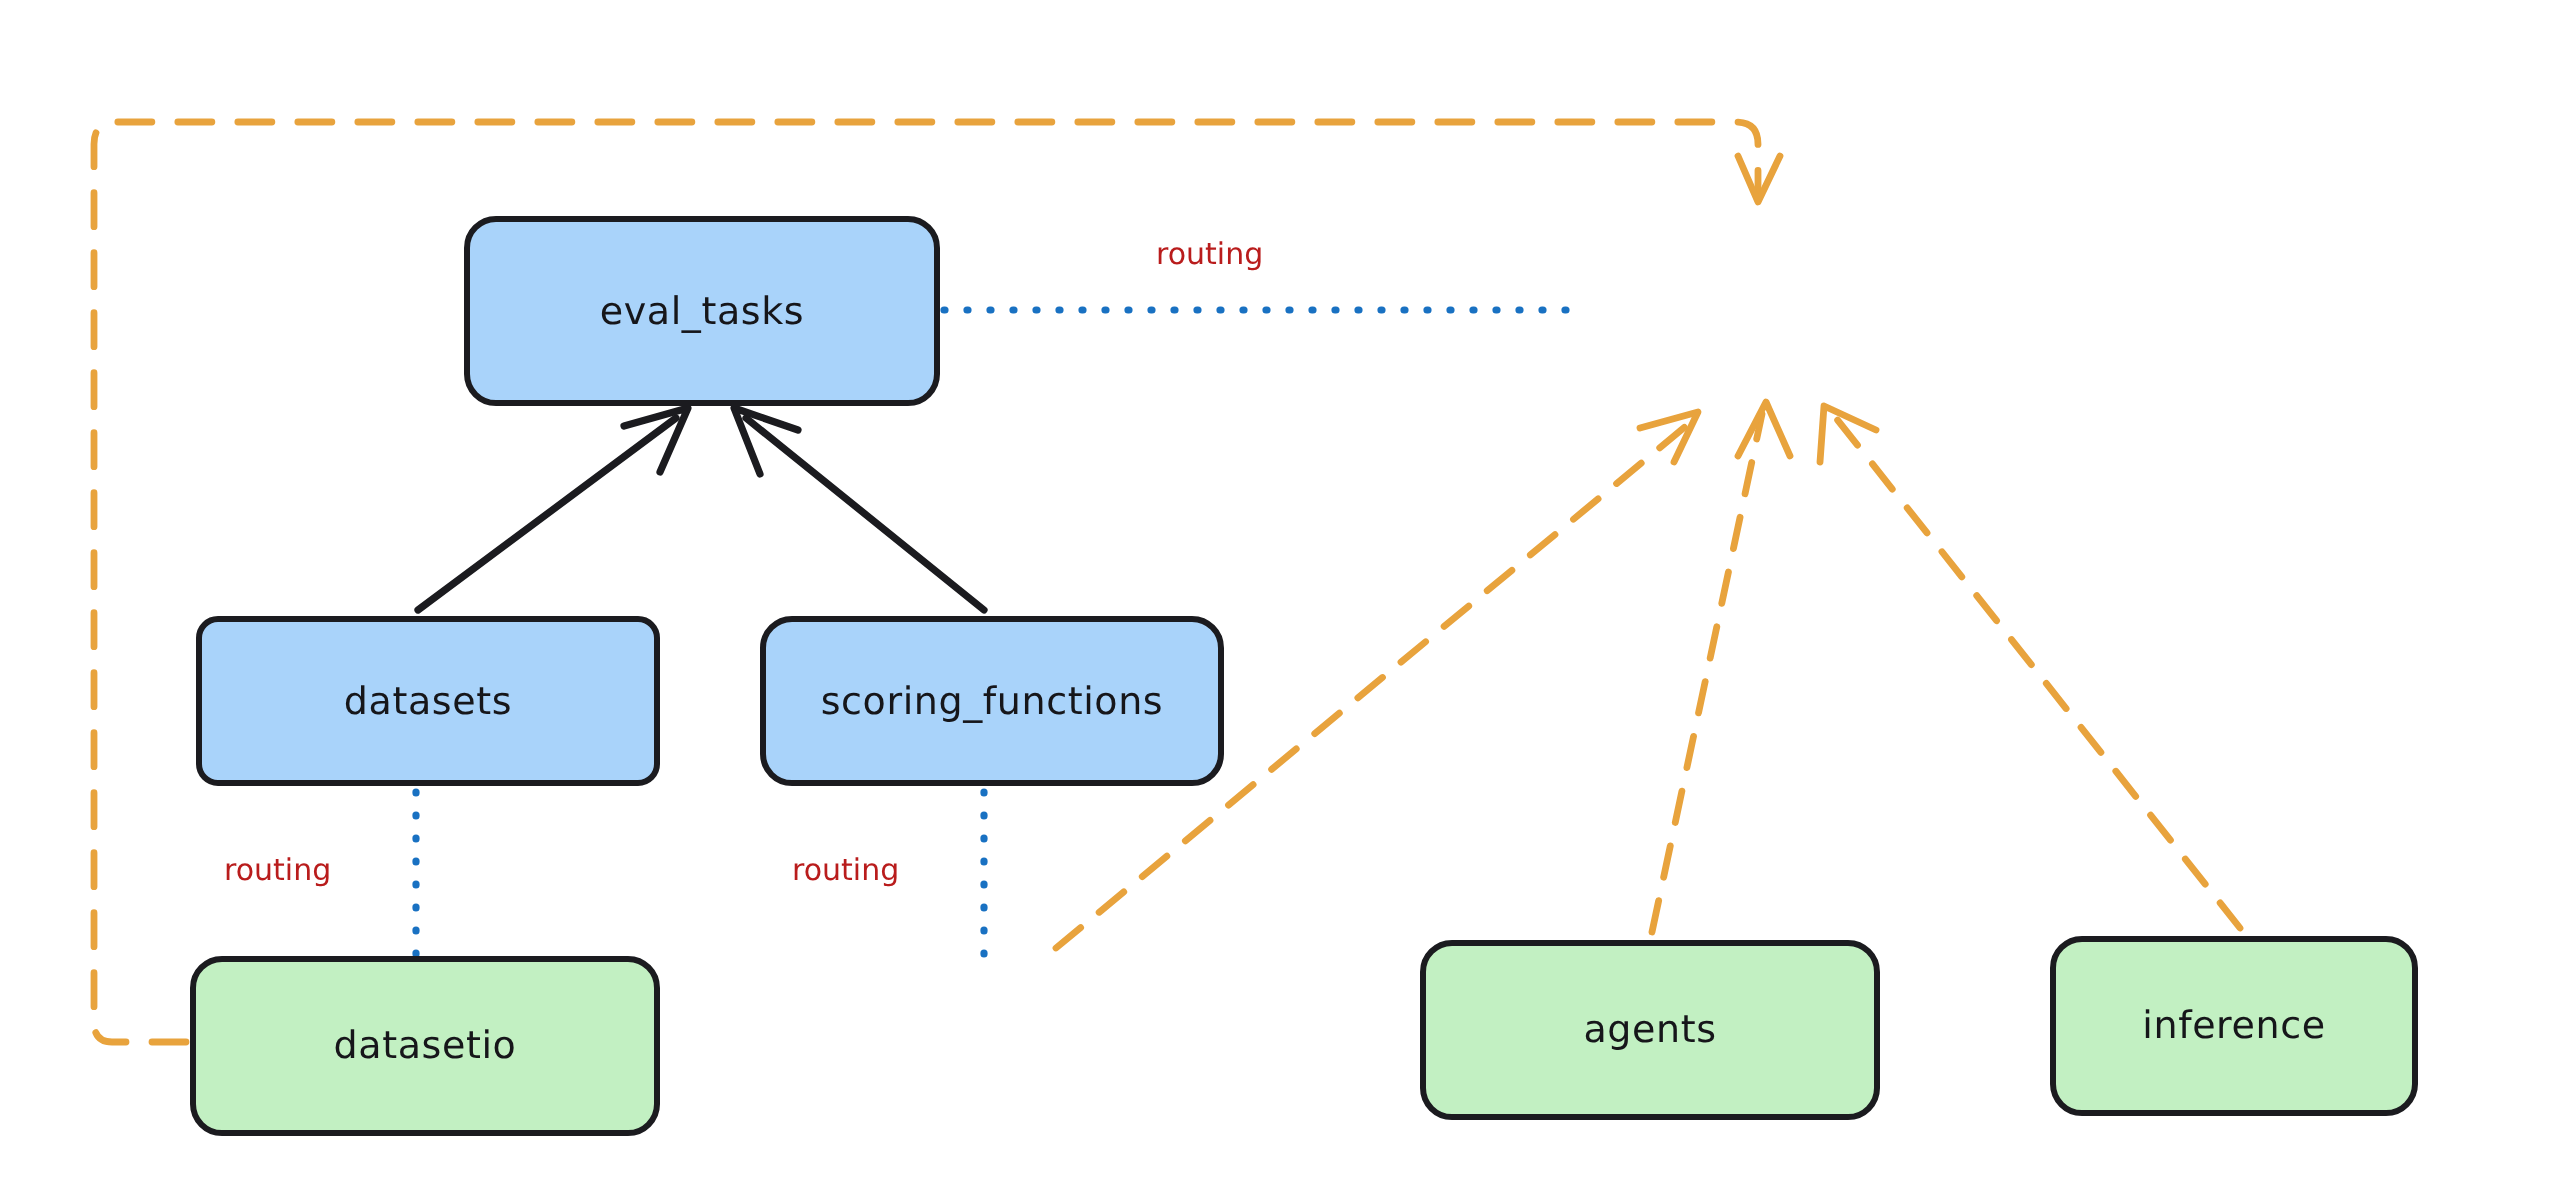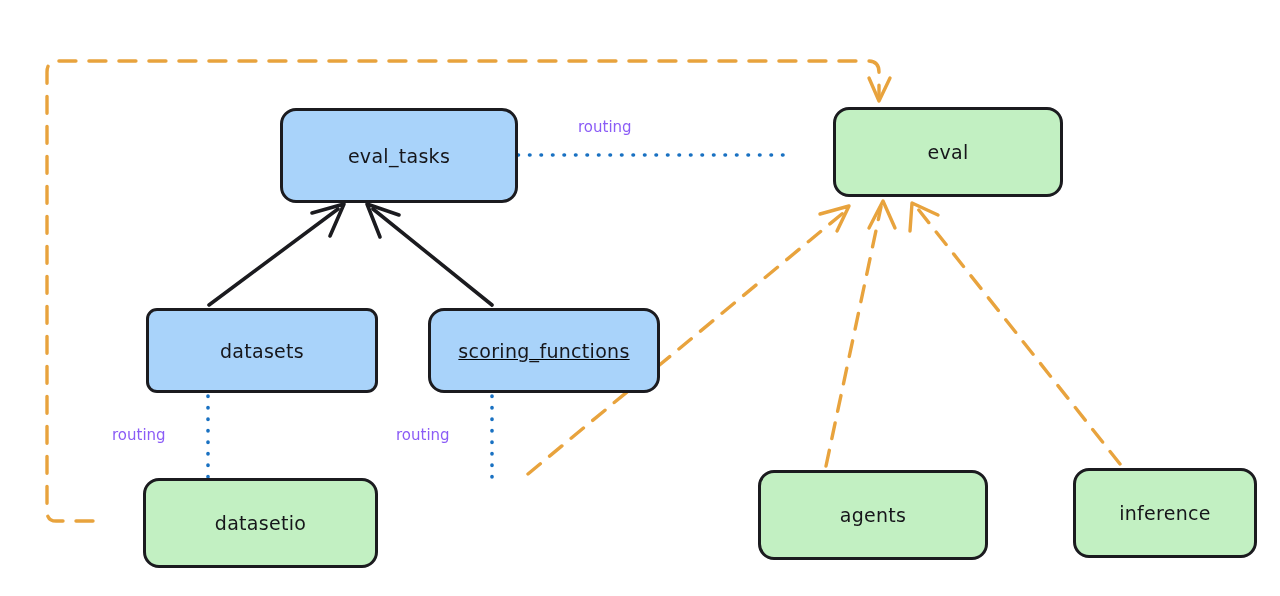--- a/index.html
+++ b/index.html
@@ -26,37 +26,36 @@
   }
   .node {
     position: absolute;
     box-sizing: border-box;
     border: 3px solid #1b1b1f;
     border-radius: 16px;
     display: flex;
     align-items: center;
     justify-content: center;
     z-index: 3;
-    margin-left: 48px;
   }
   .node .node-label {
     font-family: "DejaVu Sans", sans-serif;
     font-size: 19px;
     color: #16161a;
     letter-spacing: 0.3px;
     white-space: nowrap;
   }
   .node.blue { background: #a9d3fa; }
   .node.green { background: #c2f0c2; }
 
   .edge-label {
     position: absolute;
     font-family: "DejaVu Sans", sans-serif;
     font-size: 15px;
-    color: #8b5cf6;
+    color: #b91c1c;
     z-index: 4;
     white-space: nowrap;
   }
 </style>
 </head>
 <body>
 
 <div id="canvas">
 
   <svg id="edges" viewBox="0 0 1280 596" xmlns="http://www.w3.org/2000/svg">
@@ -102,29 +101,26 @@
     <g>
       <path d="M 492 305 L 373 209" fill="none" stroke="#1b1b1f" stroke-width="3.6" stroke-linecap="round"></path>
       <path d="M 399 215 L 367 204 L 380 237" fill="none" stroke="#1b1b1f" stroke-width="3.6" stroke-linecap="round" stroke-linejoin="round"></path>
     </g>
   </svg>
 
   <div class="node blue" style="left:232px; top:108px; width:238px; height:95px;">
     <span class="node-label">eval_tasks</span>
   </div>
 
-  <div class="node green" style="left:785px; top:107px; width:230px; height:90px;">
-    <span class="node-label">eval</span>
-  </div>
 
   <div class="node blue" style="left:98px; top:308px; width:232px; height:85px;border-radius:11px;">
     <span class="node-label">datasets</span>
   </div>
 
-  <div class="node blue" style="left:380px; top:308px; width:232px; height:85px;text-decoration:underline;">
+  <div class="node blue" style="left:380px; top:308px; width:232px; height:85px;">
     <span class="node-label">scoring_functions</span>
   </div>
 
   <div class="node green" style="left:95px; top:478px; width:235px; height:90px;">
     <span class="node-label">datasetio</span>
   </div>
 
 
   <div class="node green" style="left:710px; top:470px; width:230px; height:90px;text-align:right;">
     <span class="node-label">agents</span>

